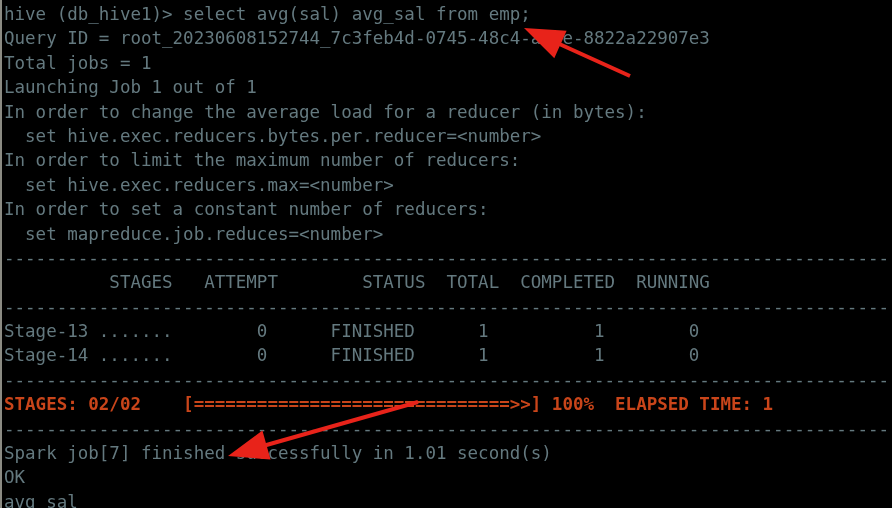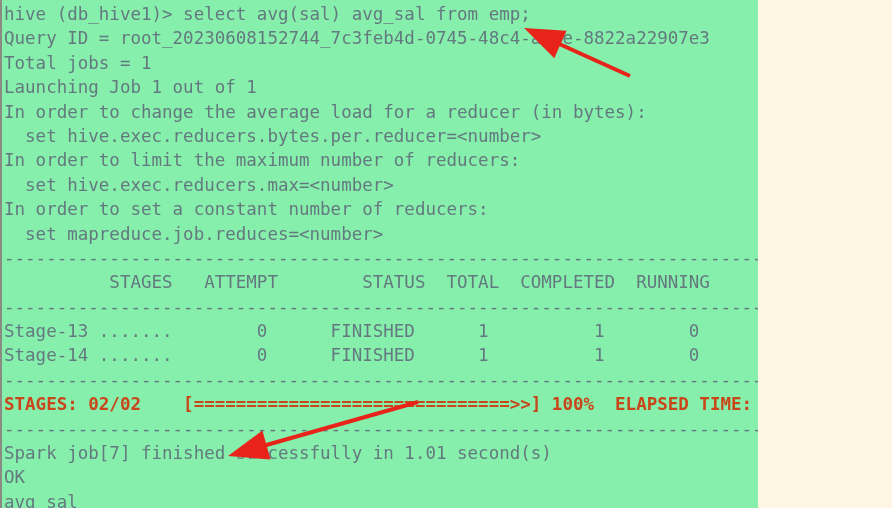--- a/index.html
+++ b/index.html
@@ -3,23 +3,23 @@
 <meta charset="utf-8">
 <title>Hive Terminal</title>
 <style>
   html, body {
     margin: 0;
     padding: 0;
     background: #fdf6e3;
   }
   #terminal {
     position: relative;
-    width: 758px;
+    width: 892px;
     height: 508px;
-    background: #86efac;
+    background: #000000;
     overflow: hidden;
     font-family: "DejaVu Sans Mono", "Liberation Mono", monospace;
     font-size: 17.5px;
     line-height: 24.4px;
     color: #64797f;
     box-sizing: border-box;
   }
   #left-gutter {
     position: absolute;
     left: 0; top: 0;

